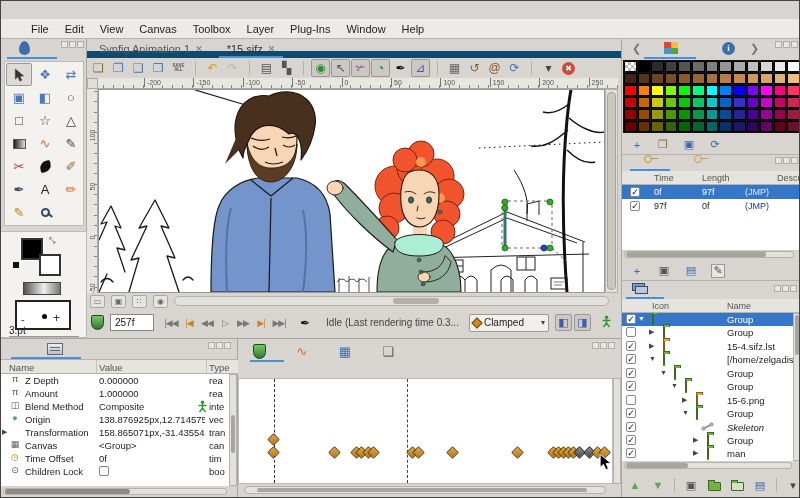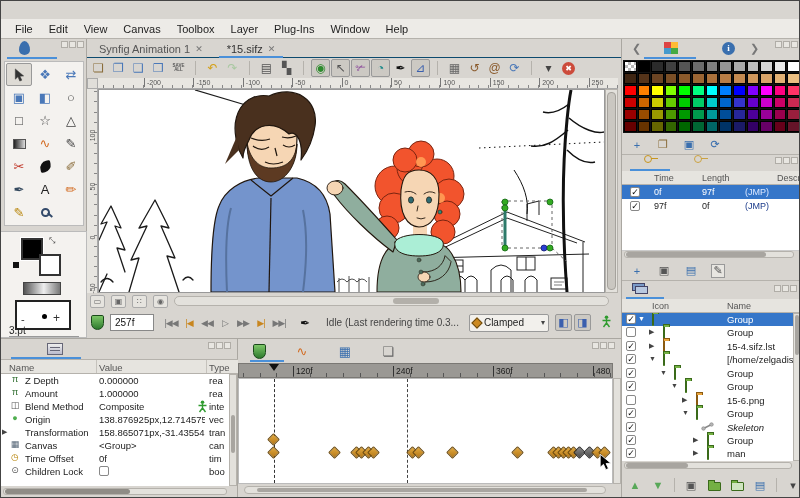--- a/index.html
+++ b/index.html
@@ -5,21 +5,21 @@
   html,body{margin:0;padding:0;}
   body{font-family:"Liberation Sans","DejaVu Sans",sans-serif;background:#888;}
   #app{position:relative;width:800px;height:498px;background:#d8d5d0;overflow:hidden;border:1px solid #444;box-sizing:border-box;}
   *{box-sizing:border-box;}
   .abs{position:absolute;}
 
   
   #titlebar{left:0;top:0;width:800px;height:18px;background:#3b3b39;color:#ddd;display:flex;align-items:center;gap:5px;padding-left:5px;font-size:11px;}
   #titlebar .appdot{width:9px;height:11px;border-radius:50% 50% 50% 50%/60% 60% 40% 40%;background:#d88c2a;}
   #titlebar .geardot{width:9px;height:9px;border-radius:50%;background:#9a9a98;border:1px solid #666;}
-  #menubar{left:0;top:18px;width:800px;height:20px;background:#edebe7;border-bottom:1px solid #b5b2ac;display:flex;align-items:center;padding-left:6px;font-size:11px;color:#222;}
+  #menubar{left:0;top:18px;width:800px;height:20px;background:#edebe7;border-bottom:1px solid #b5b2ac;display:flex;align-items:center;padding-left:22px;font-size:11px;color:#222;}
   .menu-item{padding:2px 8px;cursor:default;}
 
   
   #toolbox{left:0;top:38px;width:86px;height:299px;background:#d8d5d0;border-right:1px solid #aaa7a1;}
   #toolbox-tab{left:0;top:0;width:86px;height:20px;}
   #toolbox-tab .droplet{position:absolute;left:18px;top:2px;width:11px;height:14px;background:#3a6fae;border-radius:50% 50% 50% 50%/65% 65% 35% 35%;}
   #toolbox-tab .underline{position:absolute;left:6px;top:18px;width:50px;height:2px;background:#4a90d9;}
   #toolbox-tab .dock3{position:absolute;right:3px;top:1px;}
   #tool-grid{left:3px;top:22px;width:80px;display:grid;grid-template-columns:repeat(3,26px);grid-auto-rows:23px;background:#f4f2ef;border:1px solid #bbb;padding:1px;}
   .tool-btn{display:flex;align-items:center;justify-content:center;font-size:13px;cursor:pointer;}
@@ -35,21 +35,21 @@
   #reset-swatch{left:12px;top:30px;width:6px;height:6px;background:#111;}
   #gradient-swatch{left:22px;top:50px;width:38px;height:13px;border:1px solid #444;background:linear-gradient(90deg,#555,#eee 55%,#777);}
   #brush-preview{left:14px;top:68px;width:56px;height:30px;background:#fff;border:2px solid #222;}
   #brush-preview .dot{position:absolute;left:25px;top:12px;width:5px;height:5px;border-radius:50%;background:#000;}
   #size-dec{left:20px;top:274px;font-size:11px;color:#333;}
   #size-inc{left:52px;top:272px;font-size:12px;color:#333;}
   #brush-size{left:8px;top:286px;width:70px;height:12px;font-size:10px;color:#222;border-bottom:1px solid #999;}
 
   
   #center{left:86px;top:38px;width:534px;height:297px;background:#d8d5d0;}
-  #tabs-row{left:0;top:0;width:534px;height:19px;border-bottom:1px solid #0c4a6e;display:flex;font-size:11px;color:#555;}
+  #tabs-row{left:0;top:0;width:534px;height:19px;border-bottom:7px solid #0c4a6e;display:flex;font-size:11px;color:#555;}
   .doc-tab{display:flex;align-items:center;gap:5px;padding:0 12px;height:19px;position:relative;}
   .doc-tab .x{font-size:9px;color:#777;}
   .doc-tab.active{color:#333;}
   .doc-tab.active::after{content:"";position:absolute;left:4px;right:4px;bottom:0;height:2px;background:#4a90d9;}
   #canvas-toolbar{left:2px;top:19px;width:532px;height:20px;display:flex;align-items:center;gap:1px;}
   .tb-btn{min-width:19px;height:18px;display:flex;align-items:center;justify-content:center;font-size:12px;cursor:pointer;}
   .tb-btn.pressed{background:#ccc9c3;border:1px solid #999;border-radius:2px;}
   .tb-sep{width:7px;height:14px;border-left:1px solid #b5b2ac;margin-left:6px;}
   .tb-text{font-size:4.5px;line-height:4.5px;width:16px;text-align:center;font-weight:bold;color:#555;}
   .tb-circle{width:13px;height:13px;border-radius:50%;display:flex;align-items:center;justify-content:center;font-size:8px;}
@@ -804,27 +804,20 @@
         <span class="tt-tab" style="left: 55px; color: rgb(210, 105, 30);">∿</span>
         <span class="tt-tab" style="left: 98px; color: rgb(58, 111, 174);">▦</span>
         <span class="tt-tab" style="left: 141px; color: rgb(102, 102, 102);">❏</span>
       </div>
     <div class="abs" id="tt-underline"></div>
     <span class="dock3" id="tt-dock">
         <i></i>
         <i></i>
         <i></i>
       </span>
-    <div class="abs" id="tt-timebar">
-        <span class="ttl" style="left: 54px;">120f</span>
-        <span class="ttl" style="left: 153.996px;">240f</span>
-        <span class="ttl" style="left: 253.992px;">360f</span>
-        <span class="ttl" style="left: 353.988px;">480</span>
-        <span id="tt-marker" style="left: 29.8341px; top: 0px;"></span>
-      </div>
     <div class="abs" id="tt-track">
         <span class="tt-line" style="left: 34.8341px; border-color: rgb(51, 51, 51);"></span>
         <span class="tt-line" style="left: 168.162px;"></span>
         <span class="wp" style="left: 30.3341px; top: 55.5px;"></span>
         <span class="wp" style="left: 30.3341px; top: 68.5px;"></span>
         <span class="wp" style="left: 91.165px; top: 68.5px;"></span>
         <span class="wp" style="left: 112.831px; top: 68.5px;"></span>
         <span class="wp" style="left: 117.831px; top: 68.5px;"></span>
         <span class="wp" style="left: 125.33px; top: 68.5px;"></span>
         <span class="wp" style="left: 130.33px; top: 68.5px;"></span>

